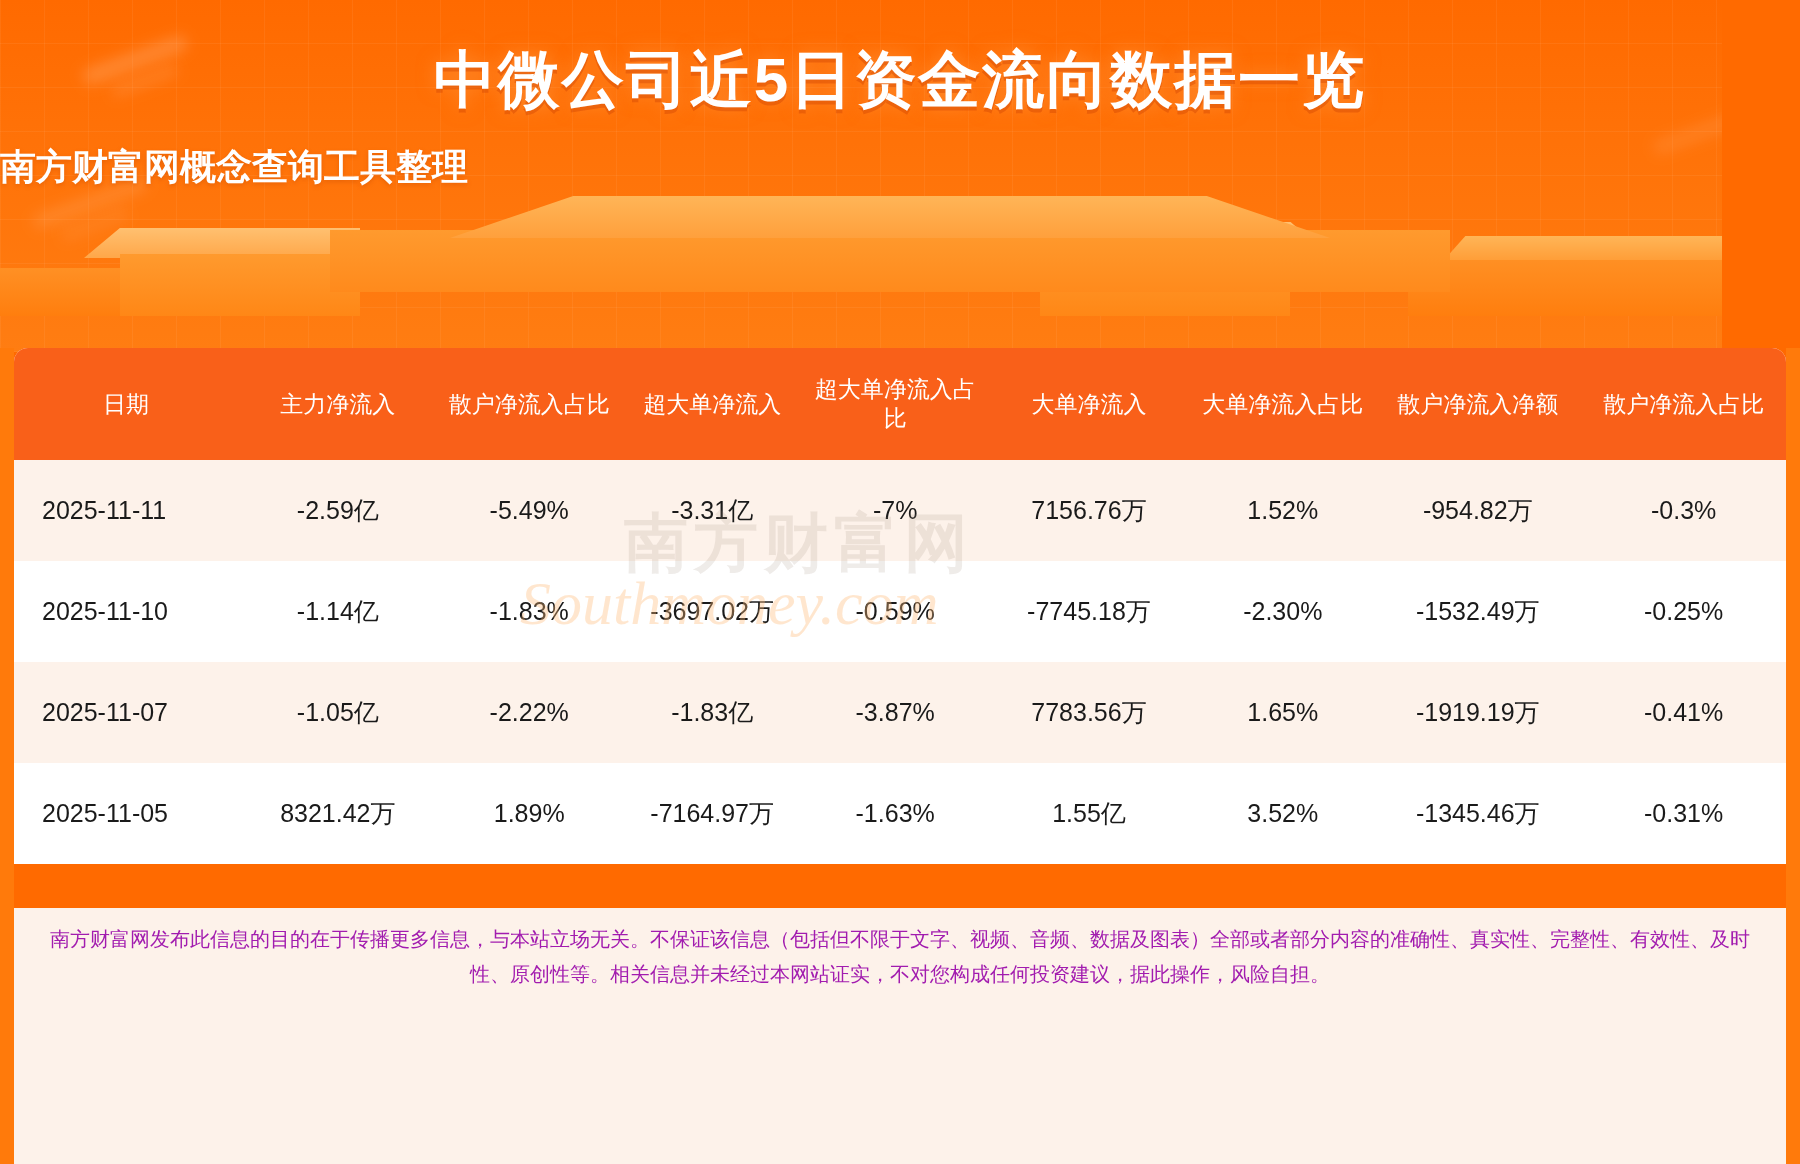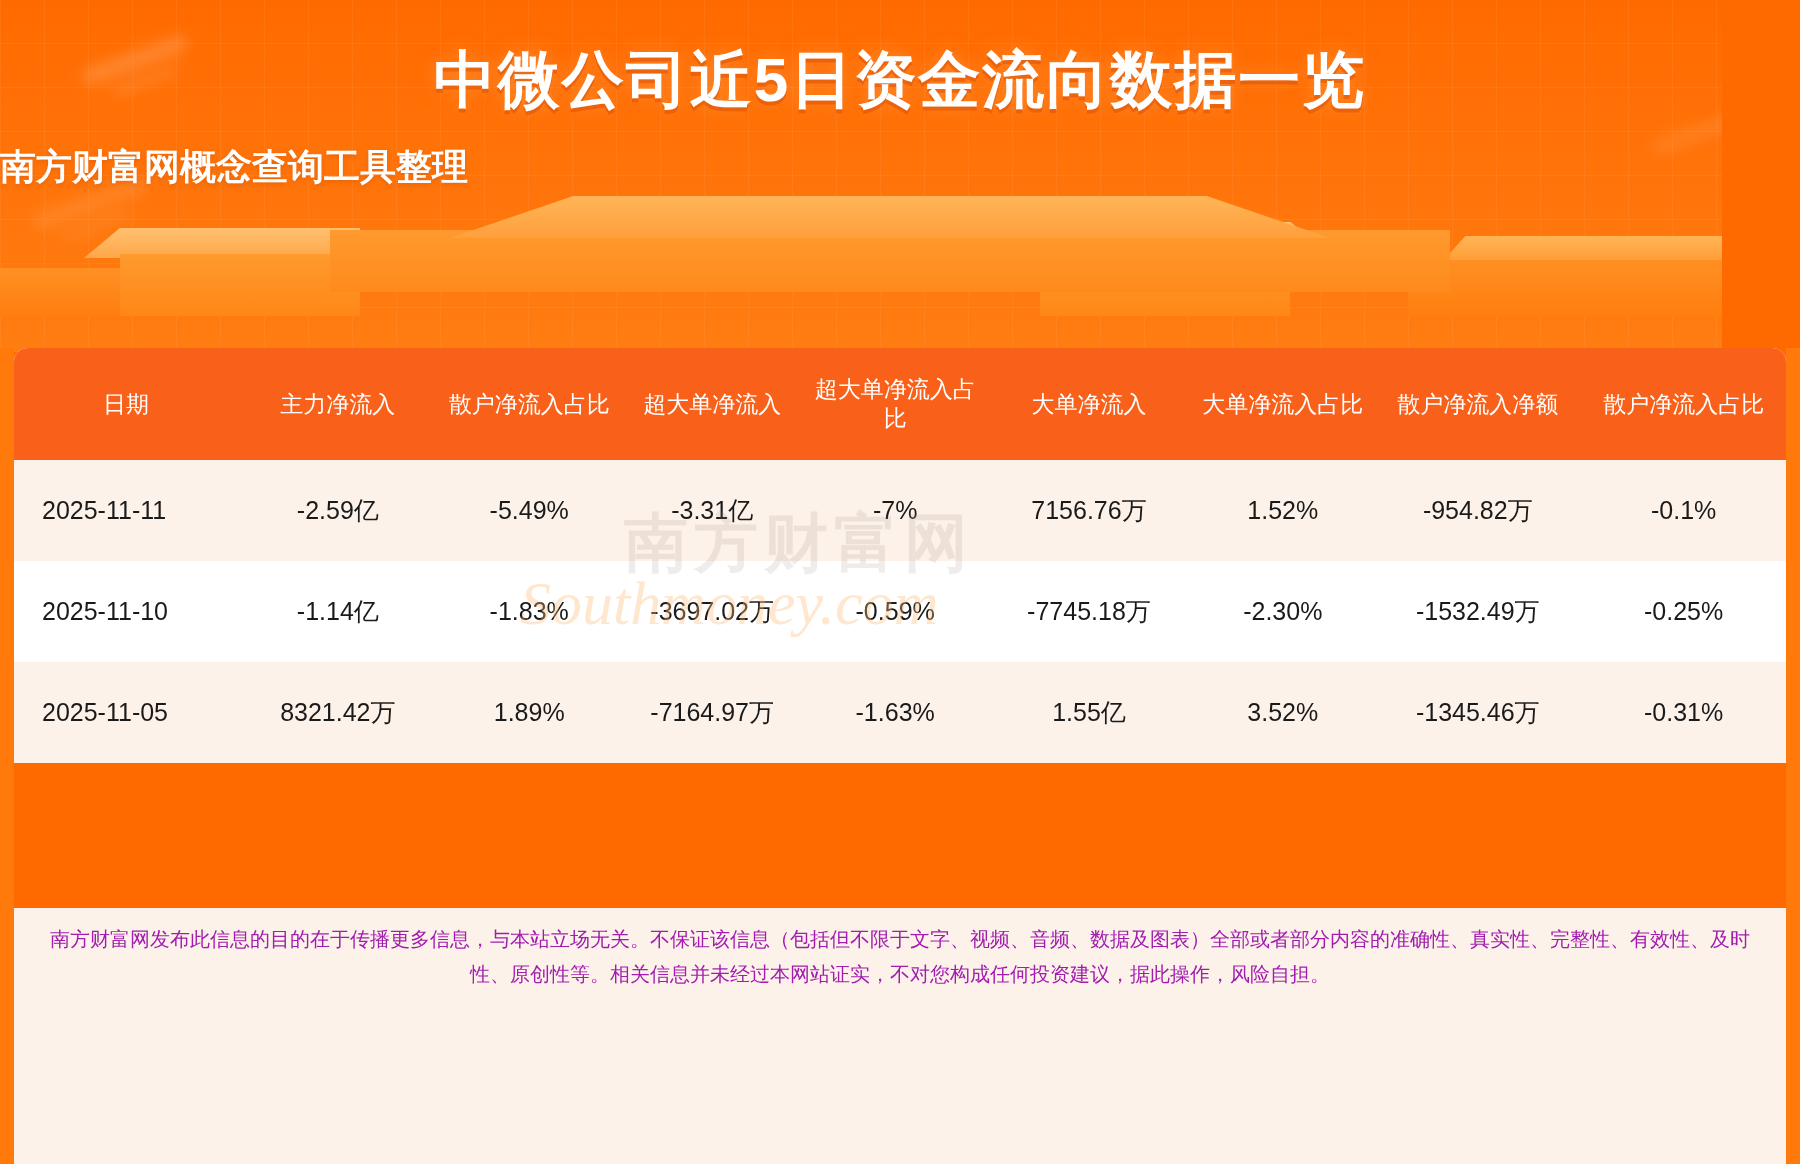--- a/index.html
+++ b/index.html
@@ -190,34 +190,45 @@
     <tbody>
       <tr>
         <td>2025-11-11</td>
         <td>-2.59亿</td>
         <td>-5.49%</td>
         <td>-3.31亿</td>
         <td>-7%</td>
         <td>7156.76万</td>
         <td>1.52%</td>
         <td>-954.82万</td>
-        <td>-0.1%</td>
+        <td>-0.3%</td>
       </tr>
       <tr>
         <td>2025-11-10</td>
         <td>-1.14亿</td>
         <td>-1.83%</td>
         <td>-3697.02万</td>
         <td>-0.59%</td>
         <td>-7745.18万</td>
         <td>-2.30%</td>
         <td>-1532.49万</td>
         <td>-0.25%</td>
       </tr>
       <tr>
+        <td>2025-11-07</td>
+        <td>-1.05亿</td>
+        <td>-2.22%</td>
+        <td>-1.83亿</td>
+        <td>-3.87%</td>
+        <td>7783.56万</td>
+        <td>1.65%</td>
+        <td>-1919.19万</td>
+        <td>-0.41%</td>
+      </tr>
+      <tr>
         <td>2025-11-05</td>
         <td>8321.42万</td>
         <td>1.89%</td>
         <td>-7164.97万</td>
         <td>-1.63%</td>
         <td>1.55亿</td>
         <td>3.52%</td>
         <td>-1345.46万</td>
         <td>-0.31%</td>
       </tr>

